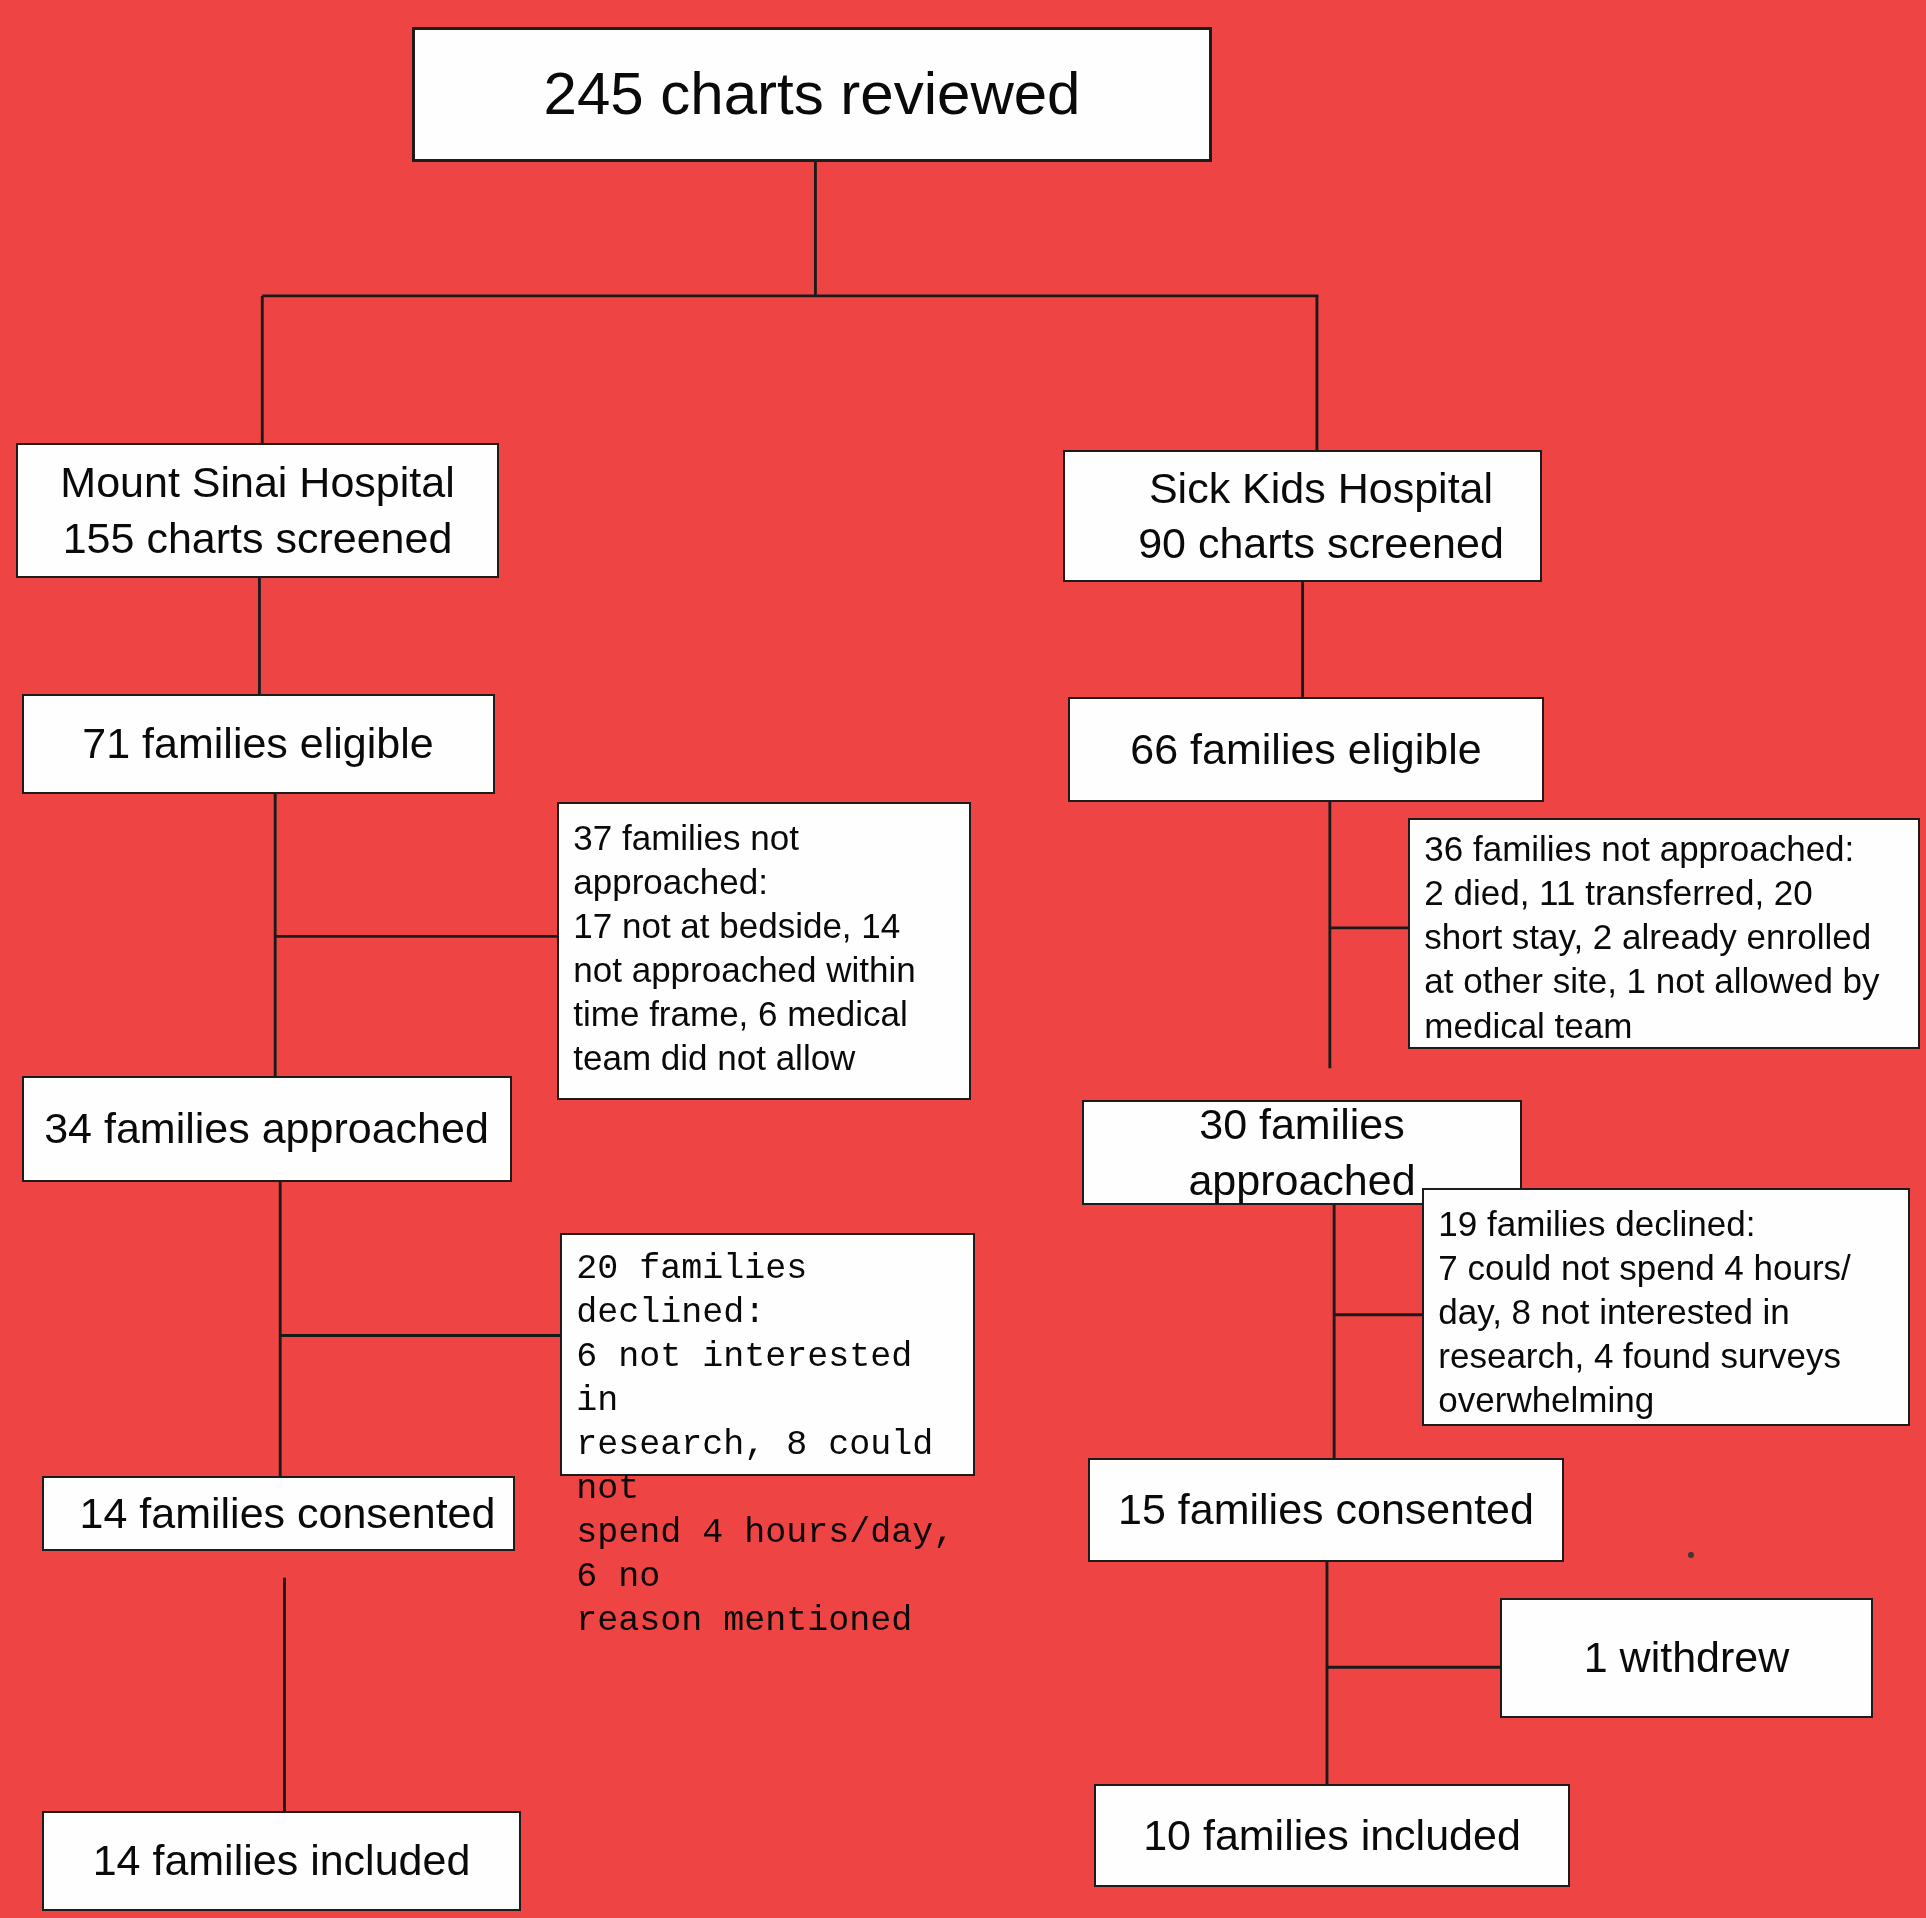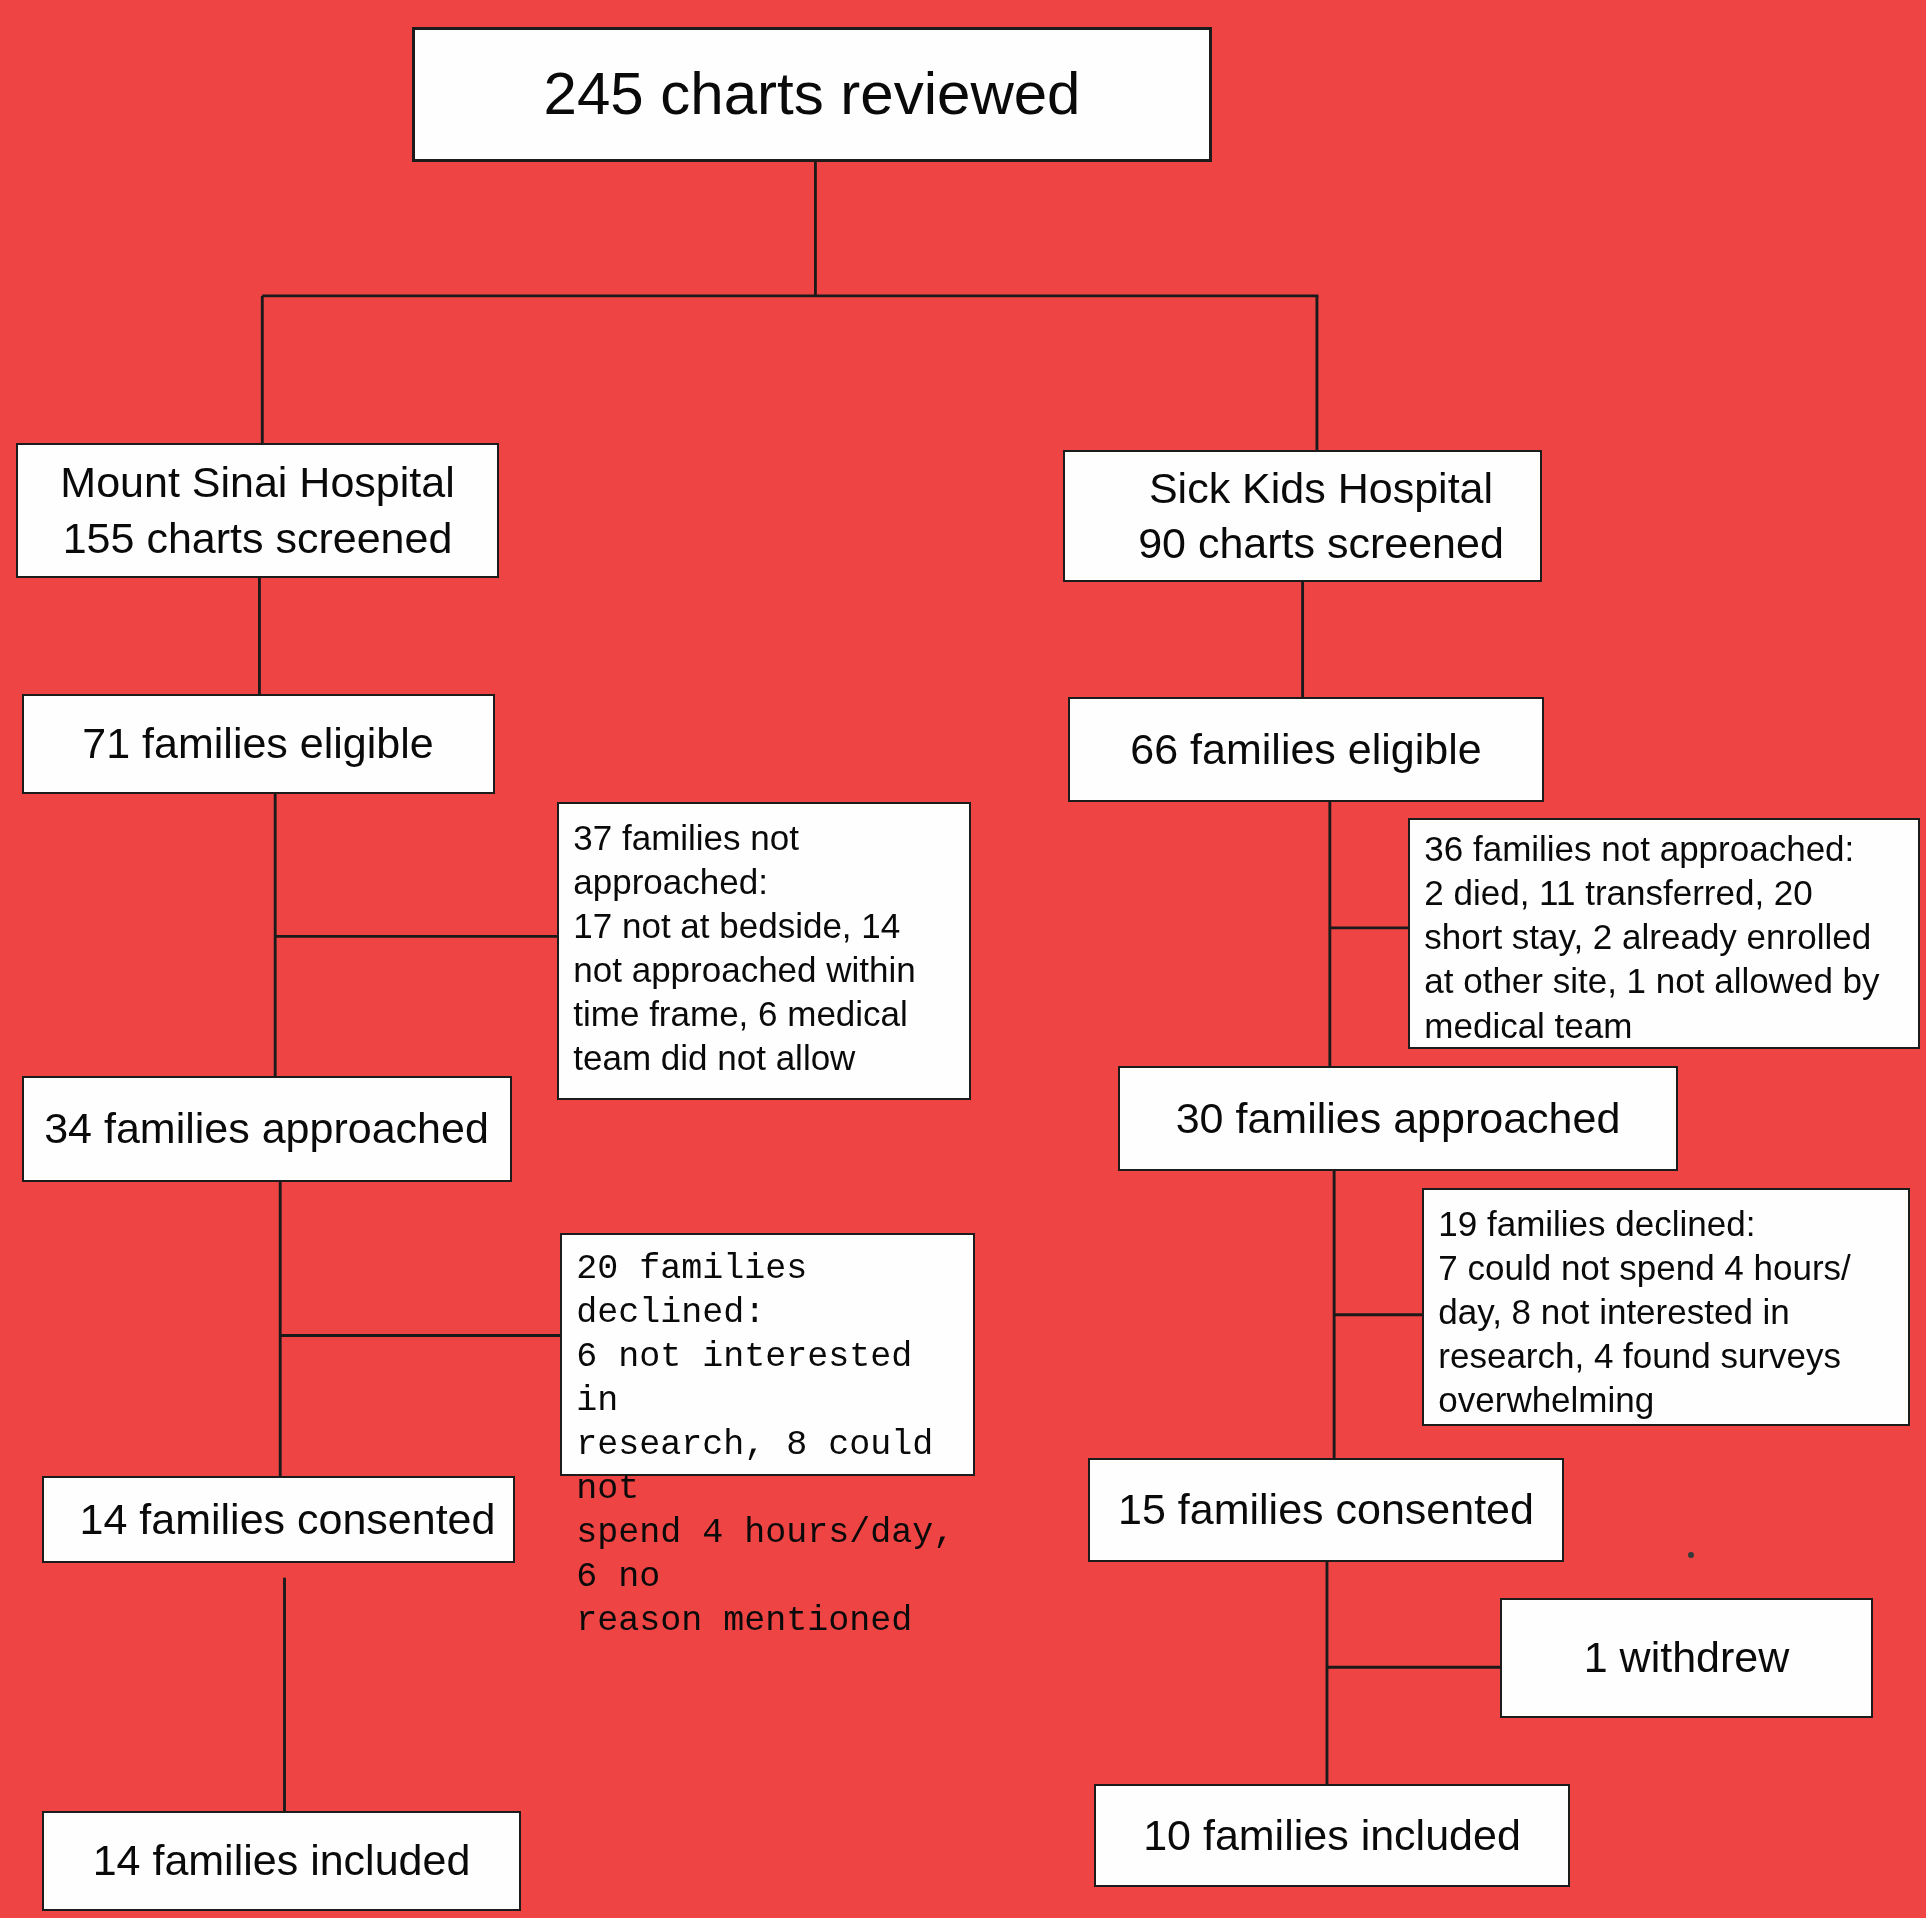--- a/index.html
+++ b/index.html
@@ -35,26 +35,26 @@
   }
   .box.title {
     border-width: 3.6px;
     font-size: 60px;
     left: 412px; top: 27px; width: 800px; height: 135px;
   }
   
   .msh-site      { left: 16px;   top: 443px;  width: 483px; height: 135px; }
   .msh-eligible  { left: 21.5px;   top: 694px;  width: 473px; height: 100px; }
   .msh-approached{ left: 21.5px;   top: 1076px; width: 490px; height: 106px; }
-  .msh-consented { left: 42px;   top: 1476px; width: 473px; height: 87px; padding-left: 18px; }
+  .msh-consented { left: 42px;   top: 1476px; width: 473px; height: 75px; padding-left: 18px; }
   .msh-included  { left: 42px;   top: 1811px; width: 479px; height: 100px; }
   
   .skh-site      { left: 1063px; top: 450px;  width: 479px; height: 132px; padding-left: 37px; }
   .skh-eligible  { left: 1068px; top: 697px;  width: 476px; height: 105px; }
-  .skh-approached{ left: 1082px; top: 1066px; width: 560px; height: 105px; margin-left: 36px; }
+  .skh-approached{ left: 1082px; top: 1100px; width: 440px; height: 105px; }
   .skh-consented { left: 1088px; top: 1458px; width: 476px; height: 104px; }
   .skh-withdrew  { left: 1500px; top: 1598px; width: 373px; height: 120px; }
   .skh-included  { left: 1094px; top: 1784px; width: 476px; height: 103px; }
   
   .side {
     font-size: 35px;
     line-height: 1.26;
     text-align: left;
     align-items: flex-start;
     justify-content: flex-start;

